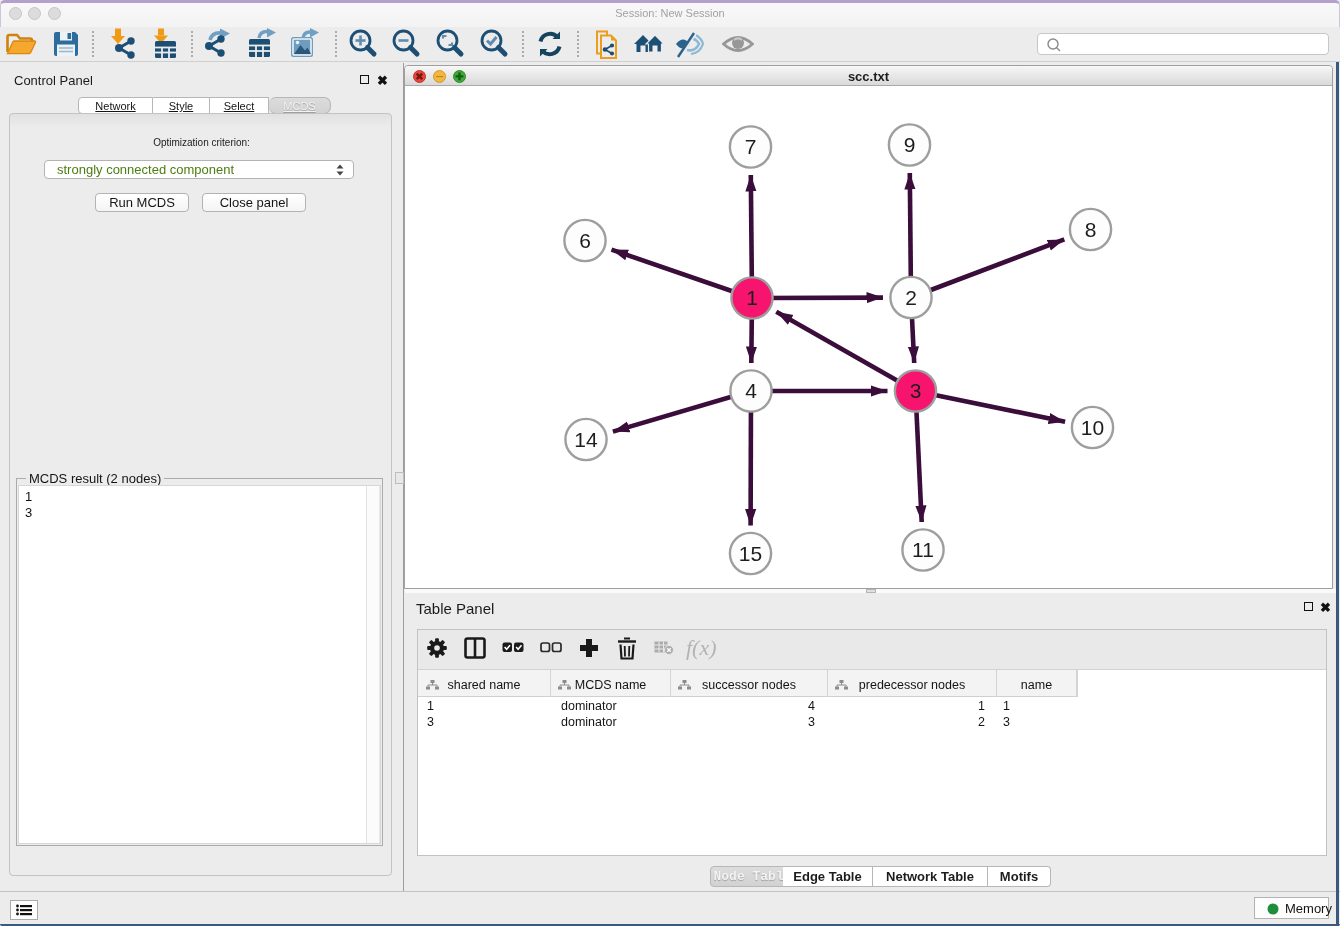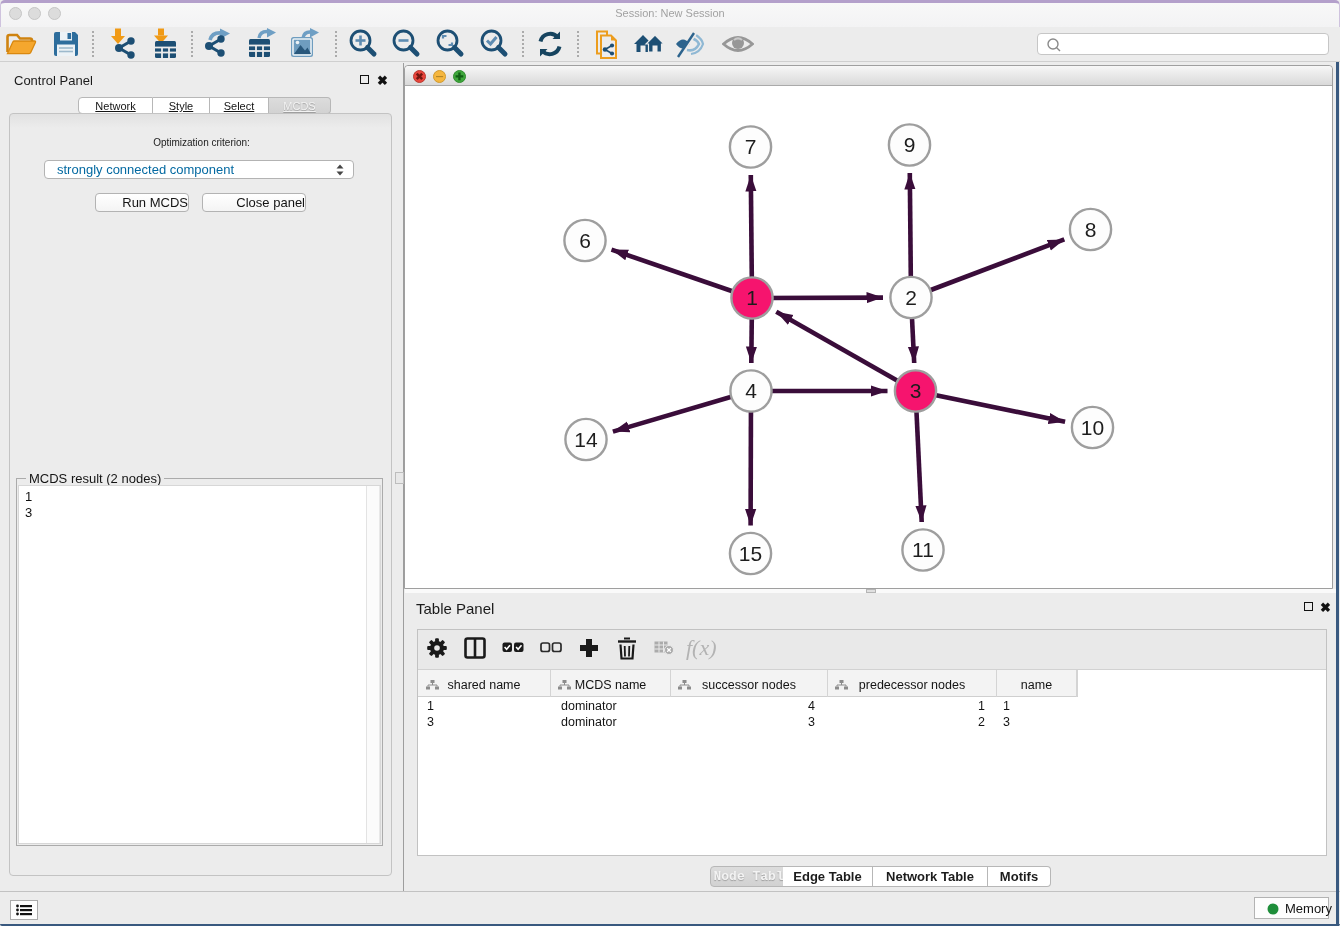--- a/index.html
+++ b/index.html
@@ -36,24 +36,24 @@
   .seg.last  { border-radius:0 4px 4px 0; }
   .seg.sel { background:linear-gradient(#dcdcdc,#d2d2d2); color:#f3f3f3;
     text-shadow:0 1px 1px #9f9f9f; }
   #cp-content { position:absolute; left:9px; top:50px; width:383px; height:763px;
     border:1px solid #c3c3c3; border-radius:4px;
     background:linear-gradient(#e1e1e1 0px,#e9e9e9 10px,#ececec 14px); }
   #opt-label { position:absolute; left:0; top:74px; width:100%; text-align:center;
     font-size:10px; color:#1b1b1b; }
   #opt-select { position:absolute; left:44px; top:97px; width:310px; height:19px;
     background:#fff; border:1px solid #b3b3b3; border-radius:4px;
-    font-size:13px; color:#0369a1; line-height:17px; padding-left:12px; }
+    font-size:13px; color:#4d7c0f; line-height:17px; padding-left:12px; }
   .btn { position:absolute; top:130px; height:19px; background:linear-gradient(#ffffff,#f4f4f4);
     border:1px solid #b3b3b3; border-radius:4px; font-size:13px; color:#141414;
-    text-align:right; line-height:18px; }
+    text-align:center; line-height:18px; }
   #mcds-box { position:absolute; left:16px; top:415px; width:367px; height:368px;
     border:1px solid #ababab; }
   #mcds-legend { position:absolute; left:9px; top:-8px; background:#ececec;
     padding:0 3px; font-size:13px; color:#141414; }
   #mcds-text { position:absolute; left:1px; top:6px; width:363px; height:359px;
     background:#fff; border:1px solid #d7d7d7; font-size:13px; color:#111; line-height:16px;
     padding:3px 0 0 6px; }
   #mcds-scroll { position:absolute; right:2px; top:7px; width:14px; height:357px;
     background:#fbfbfb; border-left:1px solid #e3e3e3; border-right:1px solid #e8e8e8; }
   
@@ -269,21 +269,21 @@
 </div>
 
 <div class="abs" id="leftpanel">
   <div id="cp-title">Control Panel</div>
   <div class="wicon-sq" style="left:360px; top:12px;"></div>
   <div class="wicon-x" style="left:377px; top:13px;">✖</div>
   <div id="cp-tabs">
     <div class="seg first" style="width:75px;">Network</div>
     <div class="seg" style="width:57px;">Style</div>
     <div class="seg" style="width:59px;">Select</div>
-    <div class="seg last sel" style="width:62px;">MCDS</div>
+    <div class="seg last sel" style="width:62px;border-radius:7px;">MCDS</div>
   </div>
   <div id="cp-content"></div>
   <div id="opt-label">Optimization criterion:</div>
   <div id="opt-select">strongly connected component
     <svg width="10" height="14" viewBox="0 0 10 14" style="position:absolute;right:8px;top:2px;">
       <path d="M1.5 5.5 L5 1.5 L8.5 5.5 Z" fill="#444"></path>
       <path d="M1.5 8.5 L5 12.5 L8.5 8.5 Z" fill="#444"></path>
     </svg>
   </div>
   <div class="btn" style="left:95px; width:94px;">Run MCDS</div>
@@ -295,20 +295,21 @@
   </div>
   <div style="position:absolute; left:395px; top:409px; width:9px; height:12px;
     background:#e8e8e8; border:1px solid #bdbdbd;"></div>
 </div>
 
 <div class="abs" id="netwin">
   <div id="netwin-tb">
     <div class="mbtn" style="left:8px;  background:#e9453c; border:1px solid #b93a30; color:#731710;">✖</div>
     <div class="mbtn" style="left:28px; background:#f5b63e; border:1px solid #d09a2e; color:#8c6a1a;">─</div>
     <div class="mbtn" style="left:48px; background:#3fa73c; border:1px solid #2f8c2e; color:#105f14;">✚</div>
+    <div id="netwin-title">scc.txt</div>
   </div>
   <svg id="graph" width="929" height="504" viewBox="0 0 929 504">
     <defs>
       <marker id="ah" markerUnits="userSpaceOnUse" markerWidth="17.5" markerHeight="13" refX="16.5" refY="6.3" orient="auto">
         <polygon points="0,0.7 16.5,6.3 0,11.9" fill="#3a0d3a"></polygon>
       </marker>
     </defs>
     <g id="edges">
       <line x1="347.0" y1="212.0" x2="345.8" y2="89.0" marker-end="url(#ah)"></line>
       <line x1="347.0" y1="212.0" x2="206.5" y2="163.6" marker-end="url(#ah)"></line>

